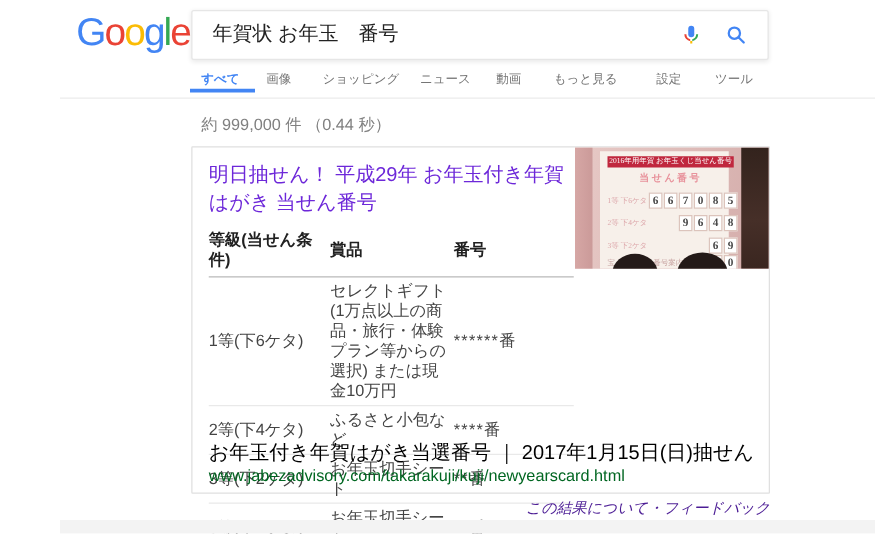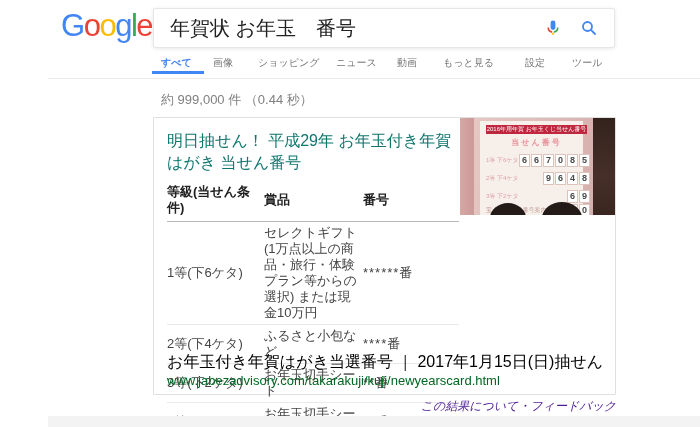--- a/index.html
+++ b/index.html
@@ -6,53 +6,53 @@
   .page{position:relative;width:700px;height:427px;background:#fff;overflow:hidden;
         font-family:"Liberation Sans","DejaVu Sans",sans-serif;margin-left:48px;}
 
   
   .logo{position:absolute;left:13px;top:8px;font-size:31px;letter-spacing:-1.5px;cursor:pointer;}
   .logo span{font-weight:normal;}
   .lg-blue{color:#4285F4;} .lg-red{color:#EA4335;} .lg-yellow{color:#FBBC05;} .lg-green{color:#34A853;}
 
   .searchbox{position:absolute;left:105px;top:8px;width:460px;height:38px;background:#fff;
              border:1px solid #e6e6e6;border-radius:2px;box-shadow:0 1px 4px rgba(0,0,0,0.09);}
-  .searchbox .query{position:absolute;left:16px;top:0;line-height:38px;font-size:20px;color:#222;white-space:pre;}
+  .searchbox .query{position:absolute;left:16px;top:0;line-height:38px;font-size:16px;color:#222;white-space:pre;}
   .sb-icon{position:absolute;top:10px;width:18px;height:18px;cursor:pointer;}
   .mic{right:52px;} .mag{right:16px;}
 
   .tabbar-line{position:absolute;left:0;top:78px;width:700px;height:1px;background:#ebebeb;}
   .tab{position:absolute;top:56px;font-size:10px;color:#757575;cursor:pointer;white-space:nowrap;}
   .tab-active{color:#4285F4;font-weight:bold;}
   .tab-underline{position:absolute;left:104px;top:71px;width:52px;height:3px;background:#4285F4;}
   .t0{left:113px;} .t1{left:165px;} .t2{left:210px;} .t3{left:288px;} .t4{left:349px;} .t5{left:395px;}
   .tr0{left:477px;} .tr1{left:524px;}
 
   .stats{position:absolute;left:113px;top:91px;font-size:13px;color:#808080;}
 
   
   .card{position:absolute;left:105px;top:117px;width:461px;height:276px;background:#fff;
         border:1px solid #e0e0e0;border-radius:1px;}
-  .card-title{position:absolute;left:13px;top:12px;width:300px;font-size:16px;line-height:22px;color:#0f766e;}
+  .card-title{position:absolute;left:13px;top:12px;width:300px;font-size:16px;line-height:22px;color:#6d28d9;}
 
   .tbl{position:absolute;left:13px;top:64px;width:292px;font-size:13px;color:#444;}
   .trow{display:flex;align-items:center;border-bottom:1px solid #e9e9e9;padding:3px 0;line-height:16px;}
   .trow.head{color:#212121;font-weight:bold;border-bottom:1px solid #b9b9b9;padding:2px 0 5px;justify-content:center;}
   .c1{width:97px;flex:none;} .c2{width:95px;flex:none;} .c3{width:96px;flex:none;padding-left:4px;letter-spacing:1px;}
   .trow.head .c3{letter-spacing:0;}
 
   .snippet-link{position:absolute;left:13px;top:234px;font-size:16px;color:#000000;cursor:pointer;white-space:nowrap;}
   .snippet-url{position:absolute;left:13px;top:255px;font-size:13px;color:#006621;}
 
   
   .photo{position:absolute;right:0;top:0;width:155px;height:97px;overflow:hidden;cursor:pointer;
          background:linear-gradient(100deg,#e7c9c6 0%,#ddbab7 55%,#d3aba9 100%);}
   .ph-leftstrip{position:absolute;left:0;top:0;width:14px;height:97px;
          background:linear-gradient(90deg,#d6a7a5,#cb9a99);}
-  .ph-board{position:absolute;left:20px;top:3px;width:103px;height:94px;background:#f7f0ea;}
+  .ph-board{position:absolute;left:20px;top:3px;width:103px;height:94px;background:#f7f0ea;font-family:Liberation Serif, serif;}
   .ph-banner{position:absolute;left:6px;top:4px;width:101px;height:9px;background:#c0273e;color:#fff;
              font-size:6px;line-height:9px;text-align:center;white-space:nowrap;overflow:hidden;}
   .ph-sub{position:absolute;left:0;top:16px;width:113px;text-align:center;color:#e8939c;
           font-size:8px;font-weight:bold;letter-spacing:2px;}
   .ph-row{position:absolute;left:0;width:113px;height:13px;}
   .ph-label{position:absolute;left:6px;top:2px;font-size:6px;color:#dca4a8;white-space:nowrap;}
   .ph-row.r3 .ph-label{color:#c7a2a0;}
   .ph-tiles{position:absolute;right:3px;top:0;display:flex;gap:1px;}
   .ph-tile{width:11px;height:13px;background:#fff;border:1px solid #dcc4bc;box-sizing:border-box;
            color:#4a4a4a;font-size:9px;line-height:11px;text-align:center;font-weight:bold;}

